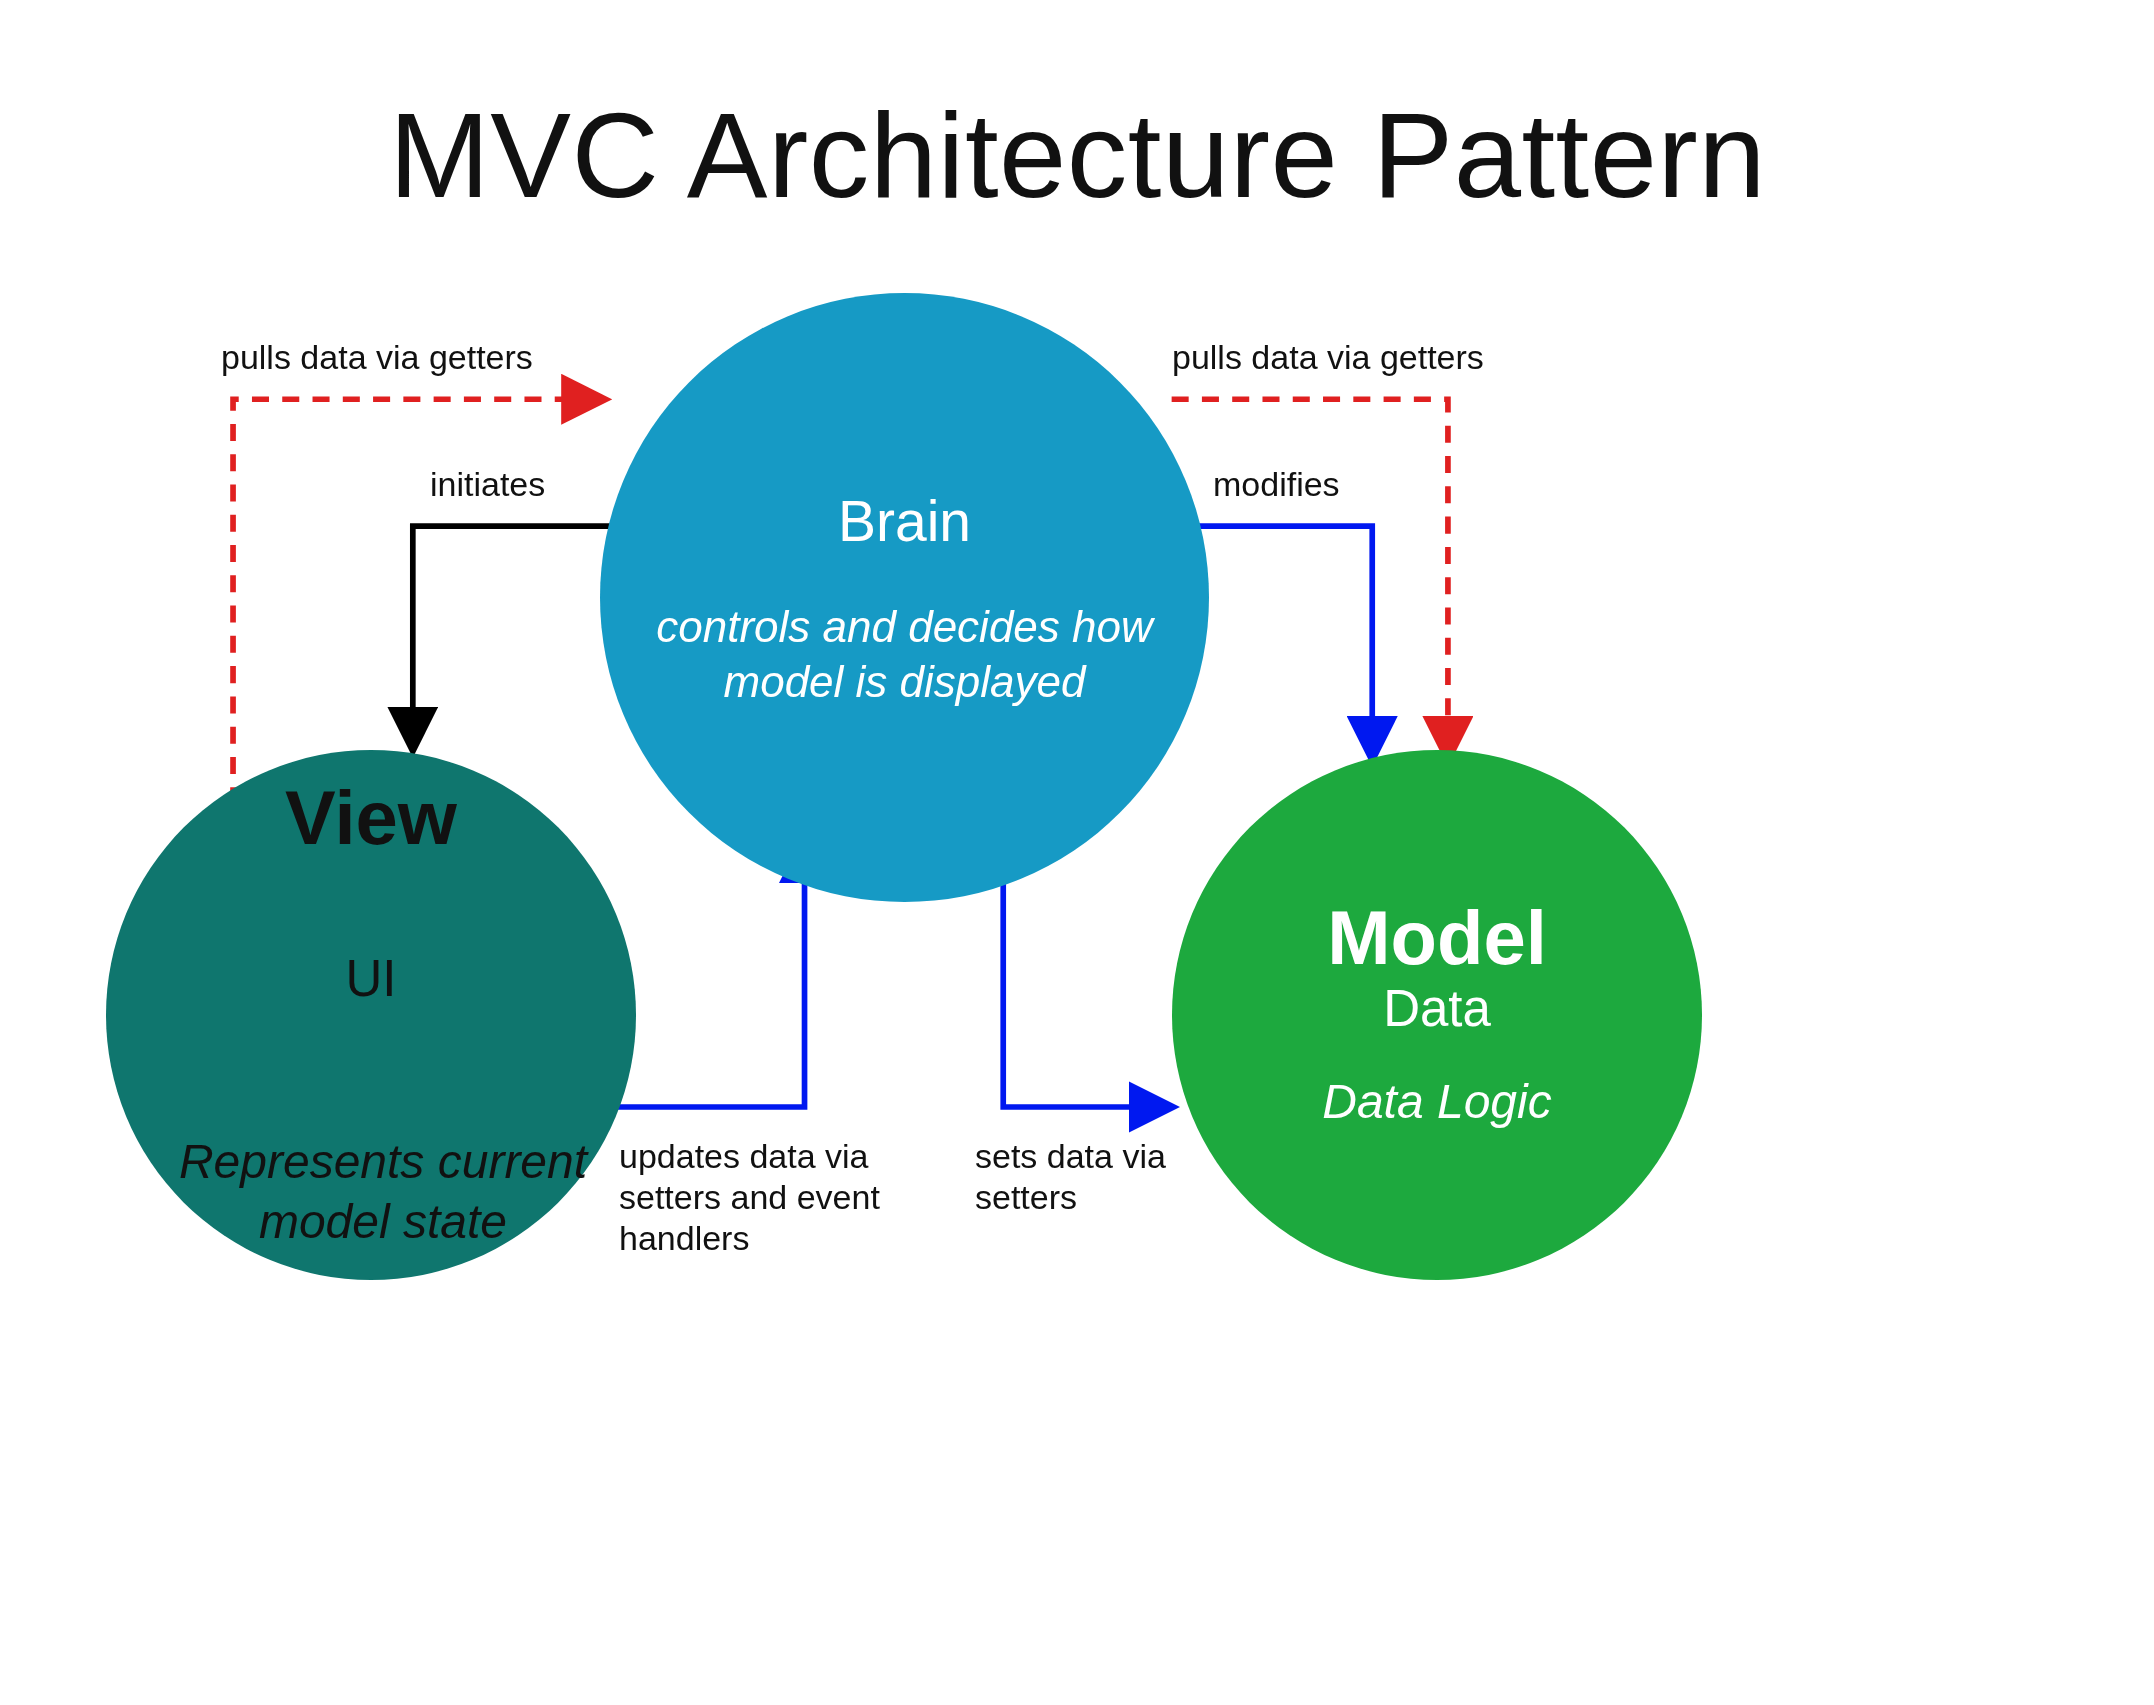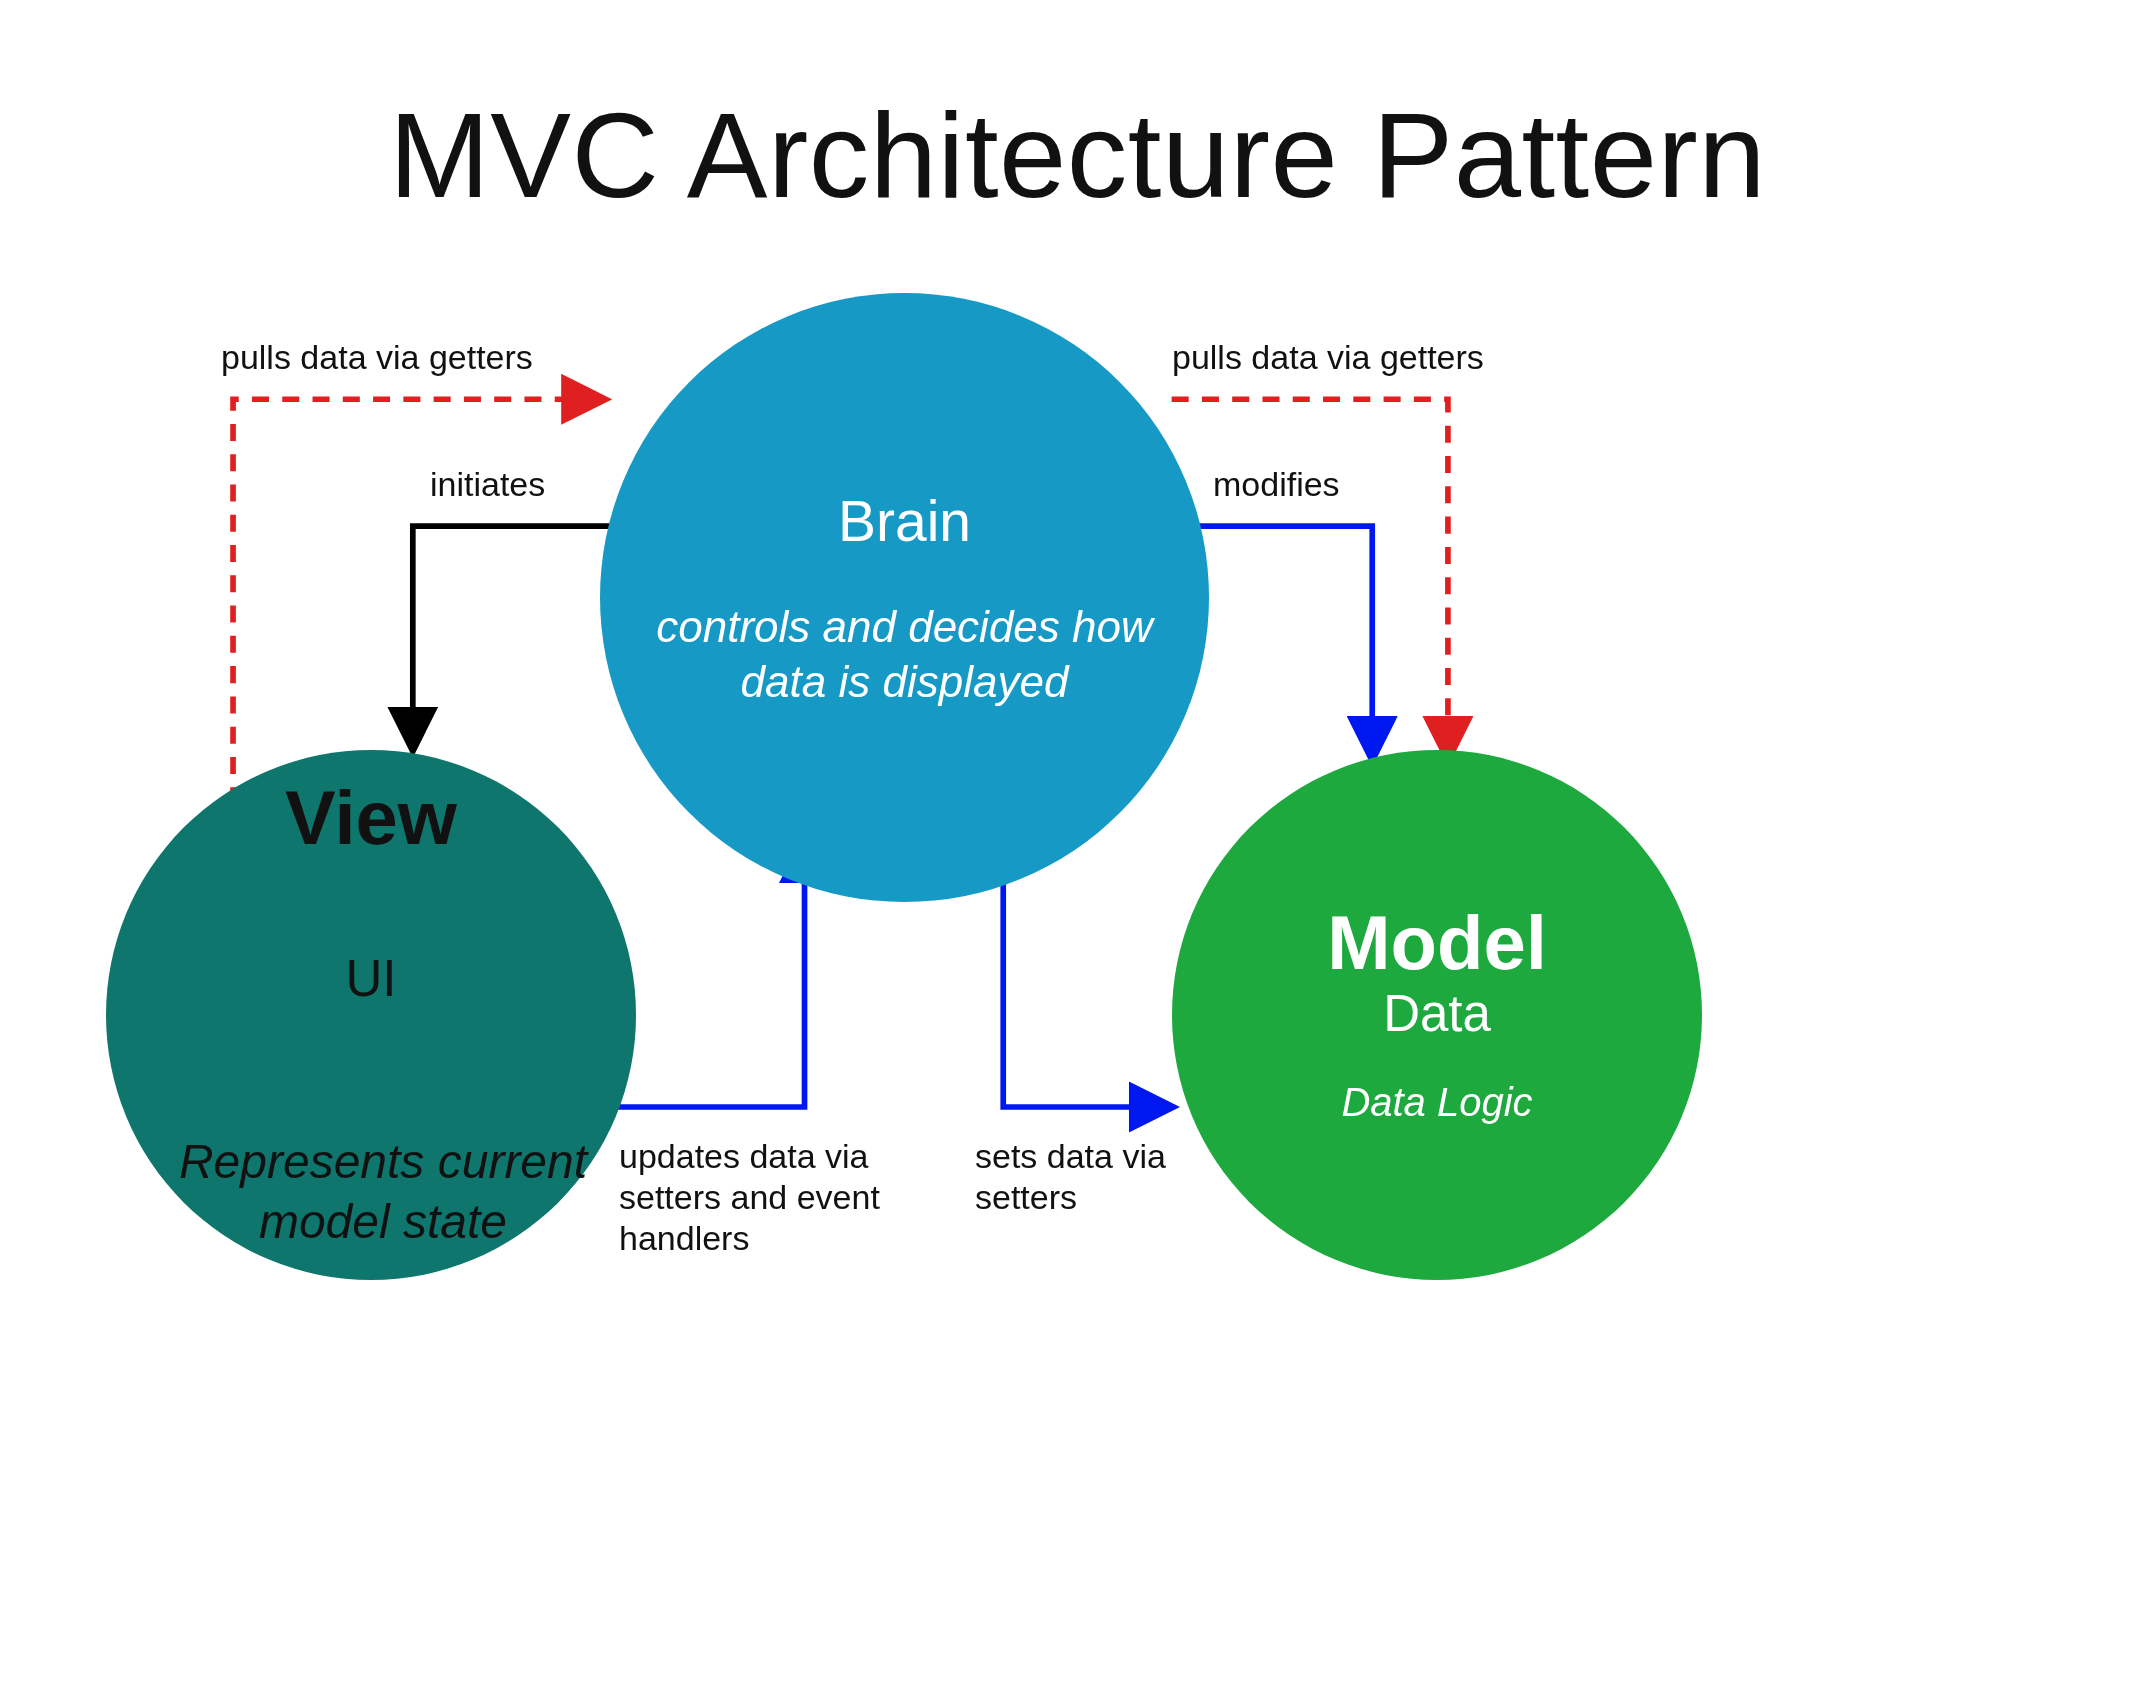--- a/index.html
+++ b/index.html
@@ -85,21 +85,21 @@
   .model {
     left: 1172px;
     top: 750px;
     width: 530px;
     height: 530px;
     background: #1da93e;
     color: #ffffff;
   }
   .model .name { font-size: 76px; }
   .model .sub  { font-size: 51px; }
-  .model .desc { font-size: 40px; margin-top: 34px; }
+  .model .desc { font-size: 48px; margin-top: 34px; }
 
   
   .edge-label {
     position: absolute;
     font-size: 34px;
     color: #111;
     line-height: 1.2;
     white-space: nowrap;
   }
   .multiline { white-space: normal; }
@@ -147,21 +147,21 @@
 
     <path d="M 1264 556 L 1450 556 L 1450 800" fill="none" stroke="#0018f0" stroke-width="6" marker-end="url(#arrow-blue)"></path>
 
     <path d="M 640 1170 L 850 1170 L 850 890" fill="none" stroke="#0018f0" stroke-width="6" marker-end="url(#arrow-blue)"></path>
 
     <path d="M 1060 890 L 1060 1170 L 1236 1170" fill="none" stroke="#0018f0" stroke-width="6" marker-end="url(#arrow-blue)"></path>
   </svg>
 
   <div class="circle controller">
     <div class="sub">Brain</div>
-    <div class="desc">controls and decides how data is displayed</div>
+    <div class="desc">controls and decides how model is displayed</div>
   </div>
 
   <div class="circle view">
     <div class="name">View</div>
     <div class="sub">UI</div>
     <div class="desc">Represents current model state</div>
   </div>
 
   <div class="circle model">
     <div class="name">Model</div>

